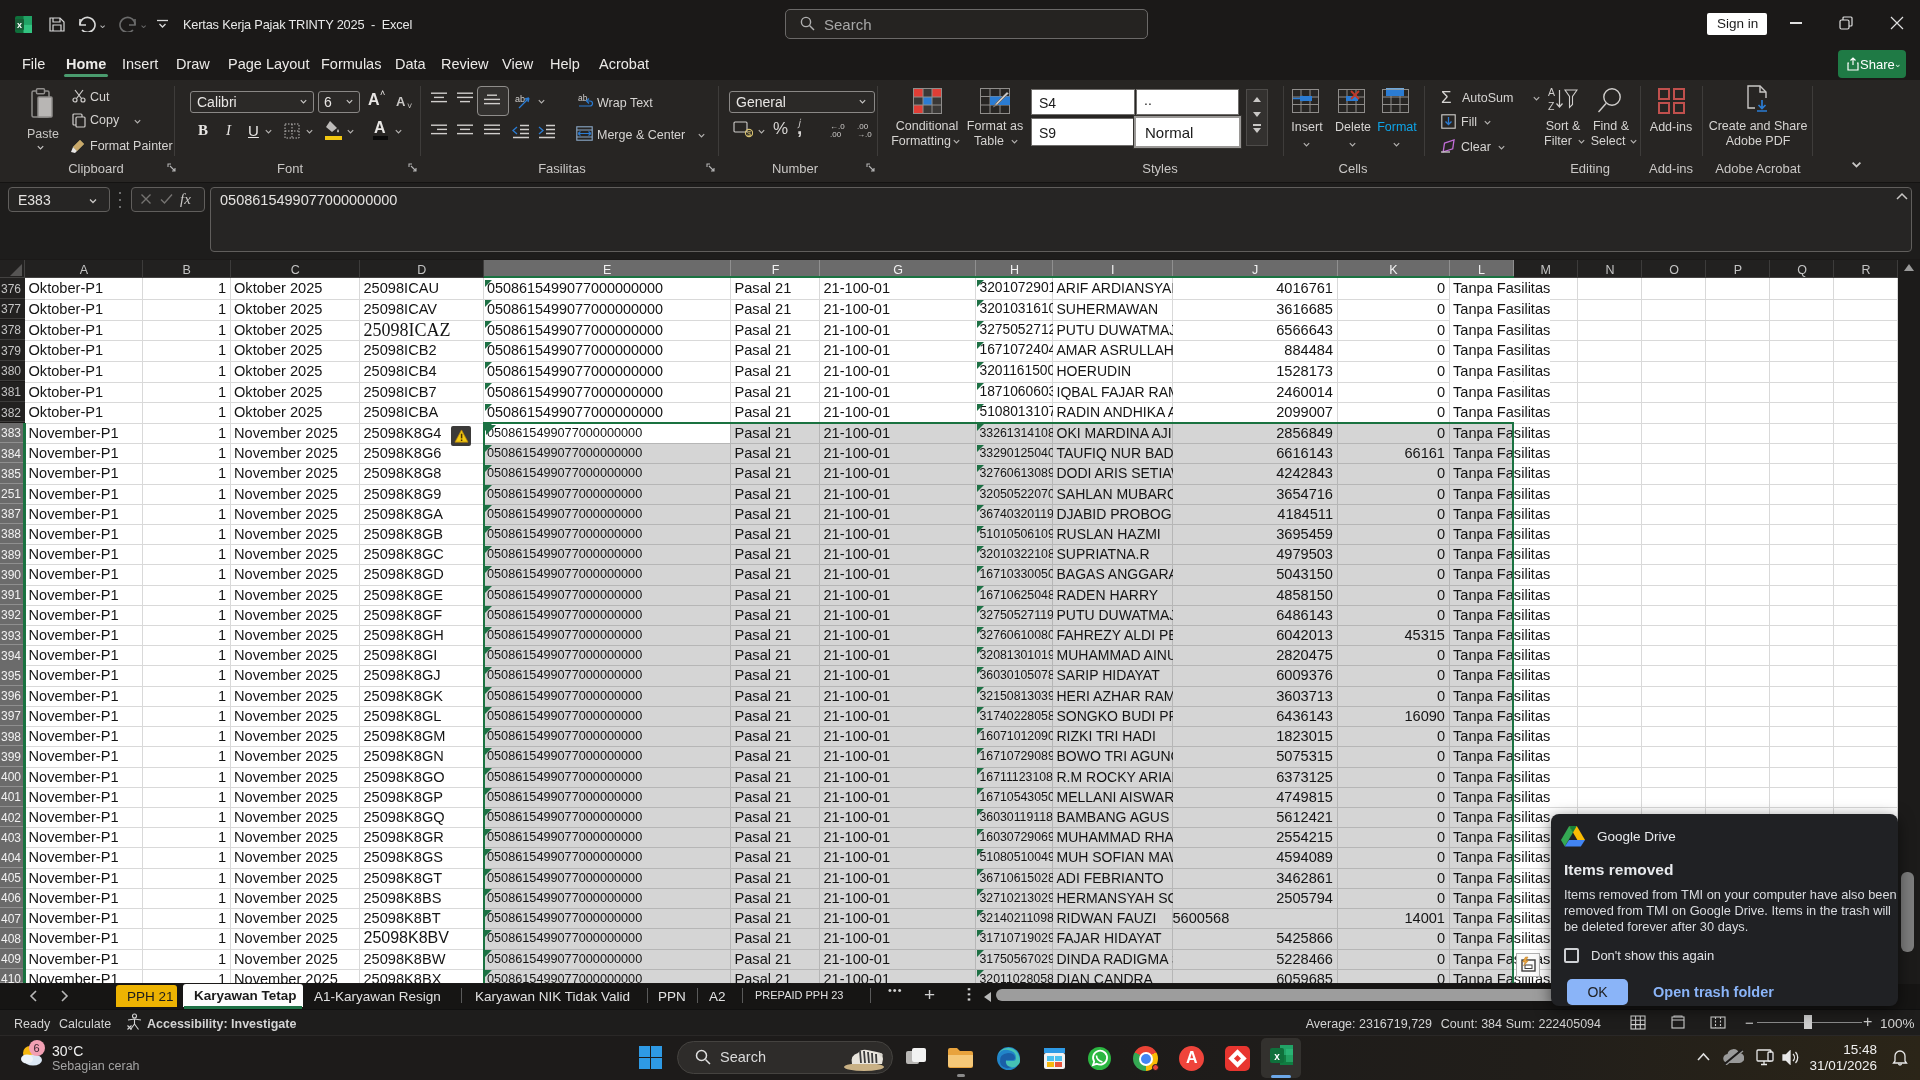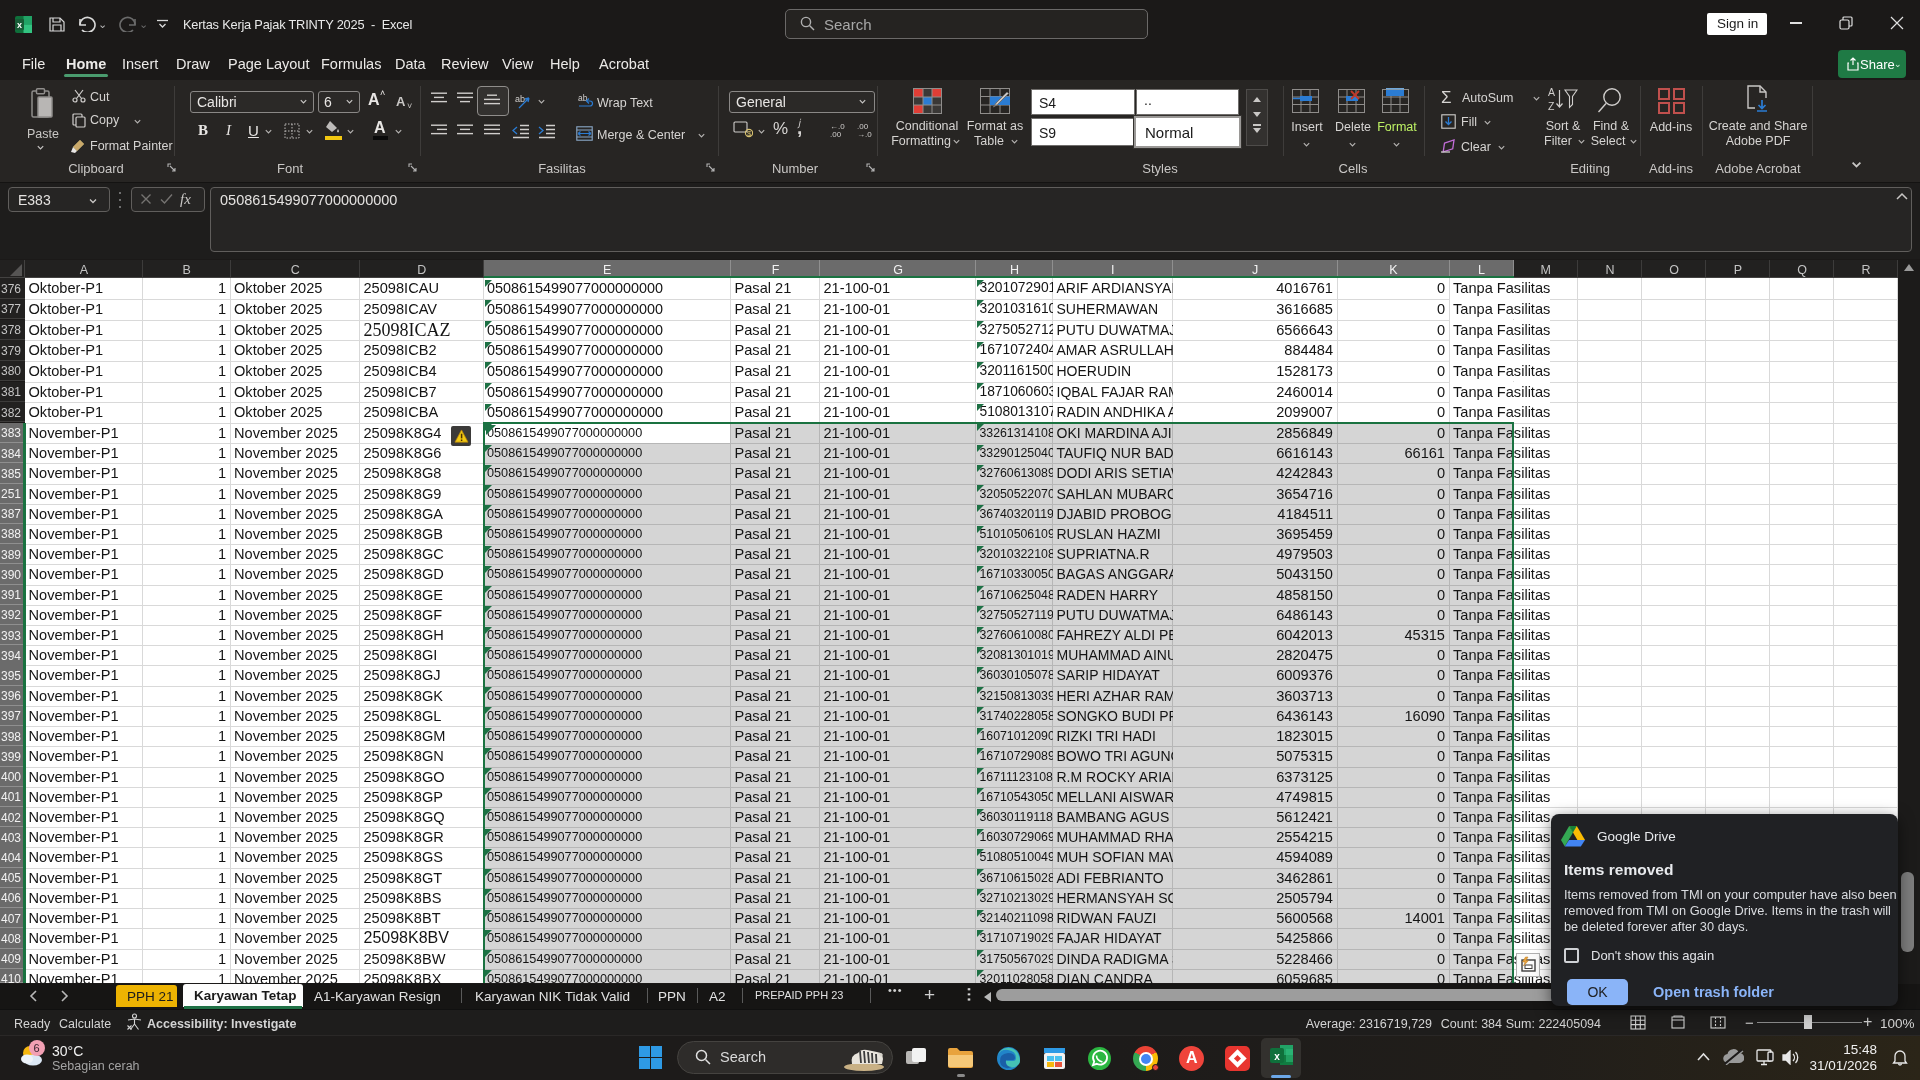--- a/index.html
+++ b/index.html
@@ -310,21 +310,21 @@
     <path d="M4 0.5 h18" stroke="#6fa8dc" stroke-width="2"></path>
   </svg>
 <div class="tx" style="left:1307px;top:120px;font-size:12.5px;color:#d6d4d2;transform:translateX(-50%)">Insert</div>
 <svg class="ab" style="left:1302px;top:140px" width="9" height="9" viewBox="0 0 10 10" fill="none" stroke="#b5b3b1" stroke-width="1.3">
     <path d="M2 3.5 L5 6.5 L8 3.5"></path>
   </svg>
 <div class="tx" style="left:1353px;top:120px;font-size:12.5px;color:#d6d4d2;transform:translateX(-50%)">Delete</div>
 <svg class="ab" style="left:1348px;top:140px" width="9" height="9" viewBox="0 0 10 10" fill="none" stroke="#b5b3b1" stroke-width="1.3">
     <path d="M2 3.5 L5 6.5 L8 3.5"></path>
   </svg>
-<div class="tx" style="left:1397px;top:120px;font-size:12.5px;color:#bef264;transform:translateX(-50%)">Format</div>
+<div class="tx" style="left:1397px;top:120px;font-size:12.5px;color:#0ea5e9;transform:translateX(-50%)">Format</div>
 <svg class="ab" style="left:1392px;top:140px" width="9" height="9" viewBox="0 0 10 10" fill="none" stroke="#b5b3b1" stroke-width="1.3">
     <path d="M2 3.5 L5 6.5 L8 3.5"></path>
   </svg>
 <div class="tx" style="left:1353px;top:161px;font-size:13px;color:#c9c7c5;transform:translateX(-50%)">Cells</div>
 <div class="tx" style="left:1441px;top:88px;font-size:17px;color:#d6d4d2;">Σ</div>
 <div class="tx" style="left:1462px;top:91px;font-size:12.5px;color:#d6d4d2;">AutoSum</div>
 <svg class="ab" style="left:1532px;top:94px" width="9" height="9" viewBox="0 0 10 10" fill="none" stroke="#b5b3b1" stroke-width="1.3">
     <path d="M2 3.5 L5 6.5 L8 3.5"></path>
   </svg>
 <svg class="ab" style="left:1441px;top:114px" width="15" height="15" viewBox="0 0 15 15" fill="none" stroke="#d0cecc" stroke-width="1.1">
@@ -1007,21 +1007,21 @@
 <div class="ab" style="left:977.0px;top:889.4px;width:0;height:0;border-right:7px solid transparent;border-top:7px solid #1d7044"></div>
 <div class="tx" style="left:25px;top:908.13px;width:118px;font-size:14.6px;color:#141414;line-height:20.3px;padding-left:3.5px;overflow:hidden;">November-P1</div>
 <div class="tx" style="left:143px;top:908.13px;width:87.5px;font-size:14.6px;color:#141414;line-height:20.3px;text-align:right;padding-right:4.5px;overflow:hidden;">1</div>
 <div class="tx" style="left:230.5px;top:908.13px;width:129.5px;font-size:14.6px;color:#141414;line-height:20.3px;padding-left:3.5px;overflow:hidden;">November 2025</div>
 <div class="tx" style="left:360px;top:908.13px;width:123.5px;font-size:14.6px;color:#141414;line-height:20.3px;padding-left:3.5px;overflow:hidden;">25098K8BT</div>
 <div class="tx" style="left:483.5px;top:908.13px;width:247.5px;font-size:12.7px;color:#141414;line-height:20.3px;padding-left:3.5px;overflow:hidden;">0508615499077000000000</div>
 <div class="tx" style="left:731px;top:908.13px;width:89px;font-size:14.6px;color:#141414;line-height:20.3px;padding-left:3.5px;overflow:hidden;">Pasal 21</div>
 <div class="tx" style="left:820px;top:908.13px;width:156px;font-size:14.6px;color:#141414;line-height:20.3px;padding-left:3.5px;overflow:hidden;">21-100-01</div>
 <div class="tx" style="left:976px;top:908.13px;width:77px;font-size:12.3px;color:#141414;line-height:20.3px;padding-left:3.5px;overflow:hidden;">3214021109834567</div>
 <div class="tx" style="left:1053px;top:908.13px;width:119.5px;font-size:14px;color:#141414;line-height:20.3px;padding-left:3.5px;overflow:hidden;">RIDWAN FAUZI</div>
-<div class="tx" style="left:1172.5px;top:908.13px;width:165.0px;font-size:14.6px;color:#141414;line-height:20.3px;text-align:right;padding-right:4.5px;overflow:hidden;">5600568</div>
+<div class="tx" style="left:1172.5px;top:908.13px;width:165.0px;font-size:14.6px;color:#141414;line-height:20.3px;text-align:left;padding-right:4.5px;overflow:hidden;">5600568</div>
 <div class="tx" style="left:1337.5px;top:908.13px;width:112.0px;font-size:14.6px;color:#141414;line-height:20.3px;text-align:right;padding-right:4.5px;overflow:hidden;">14001</div>
 <div class="tx" style="left:1449.5px;top:908.13px;font-size:14.6px;color:#141414;line-height:20.3px;padding-left:3.5px;">Tanpa Fasilitas</div>
 <div class="ab" style="left:484.5px;top:909.6px;width:0;height:0;border-right:7px solid transparent;border-top:7px solid #1d7044"></div>
 <div class="ab" style="left:977.0px;top:909.6px;width:0;height:0;border-right:7px solid transparent;border-top:7px solid #1d7044"></div>
 <div class="tx" style="left:25px;top:928.35px;width:118px;font-size:14.6px;color:#141414;line-height:20.3px;padding-left:3.5px;overflow:hidden;">November-P1</div>
 <div class="tx" style="left:143px;top:928.35px;width:87.5px;font-size:14.6px;color:#141414;line-height:20.3px;text-align:right;padding-right:4.5px;overflow:hidden;">1</div>
 <div class="tx" style="left:230.5px;top:928.35px;width:129.5px;font-size:14.6px;color:#141414;line-height:20.3px;padding-left:3.5px;overflow:hidden;">November 2025</div>
 <div class="tx" style="left:360px;top:928.35px;width:123.5px;font-size:16px;color:#141414;line-height:20.3px;padding-left:3.5px;overflow:hidden;">25098K8BV</div>
 <div class="tx" style="left:483.5px;top:928.35px;width:247.5px;font-size:12.7px;color:#141414;line-height:20.3px;padding-left:3.5px;overflow:hidden;">0508615499077000000000</div>
 <div class="tx" style="left:731px;top:928.35px;width:89px;font-size:14.6px;color:#141414;line-height:20.3px;padding-left:3.5px;overflow:hidden;">Pasal 21</div>

